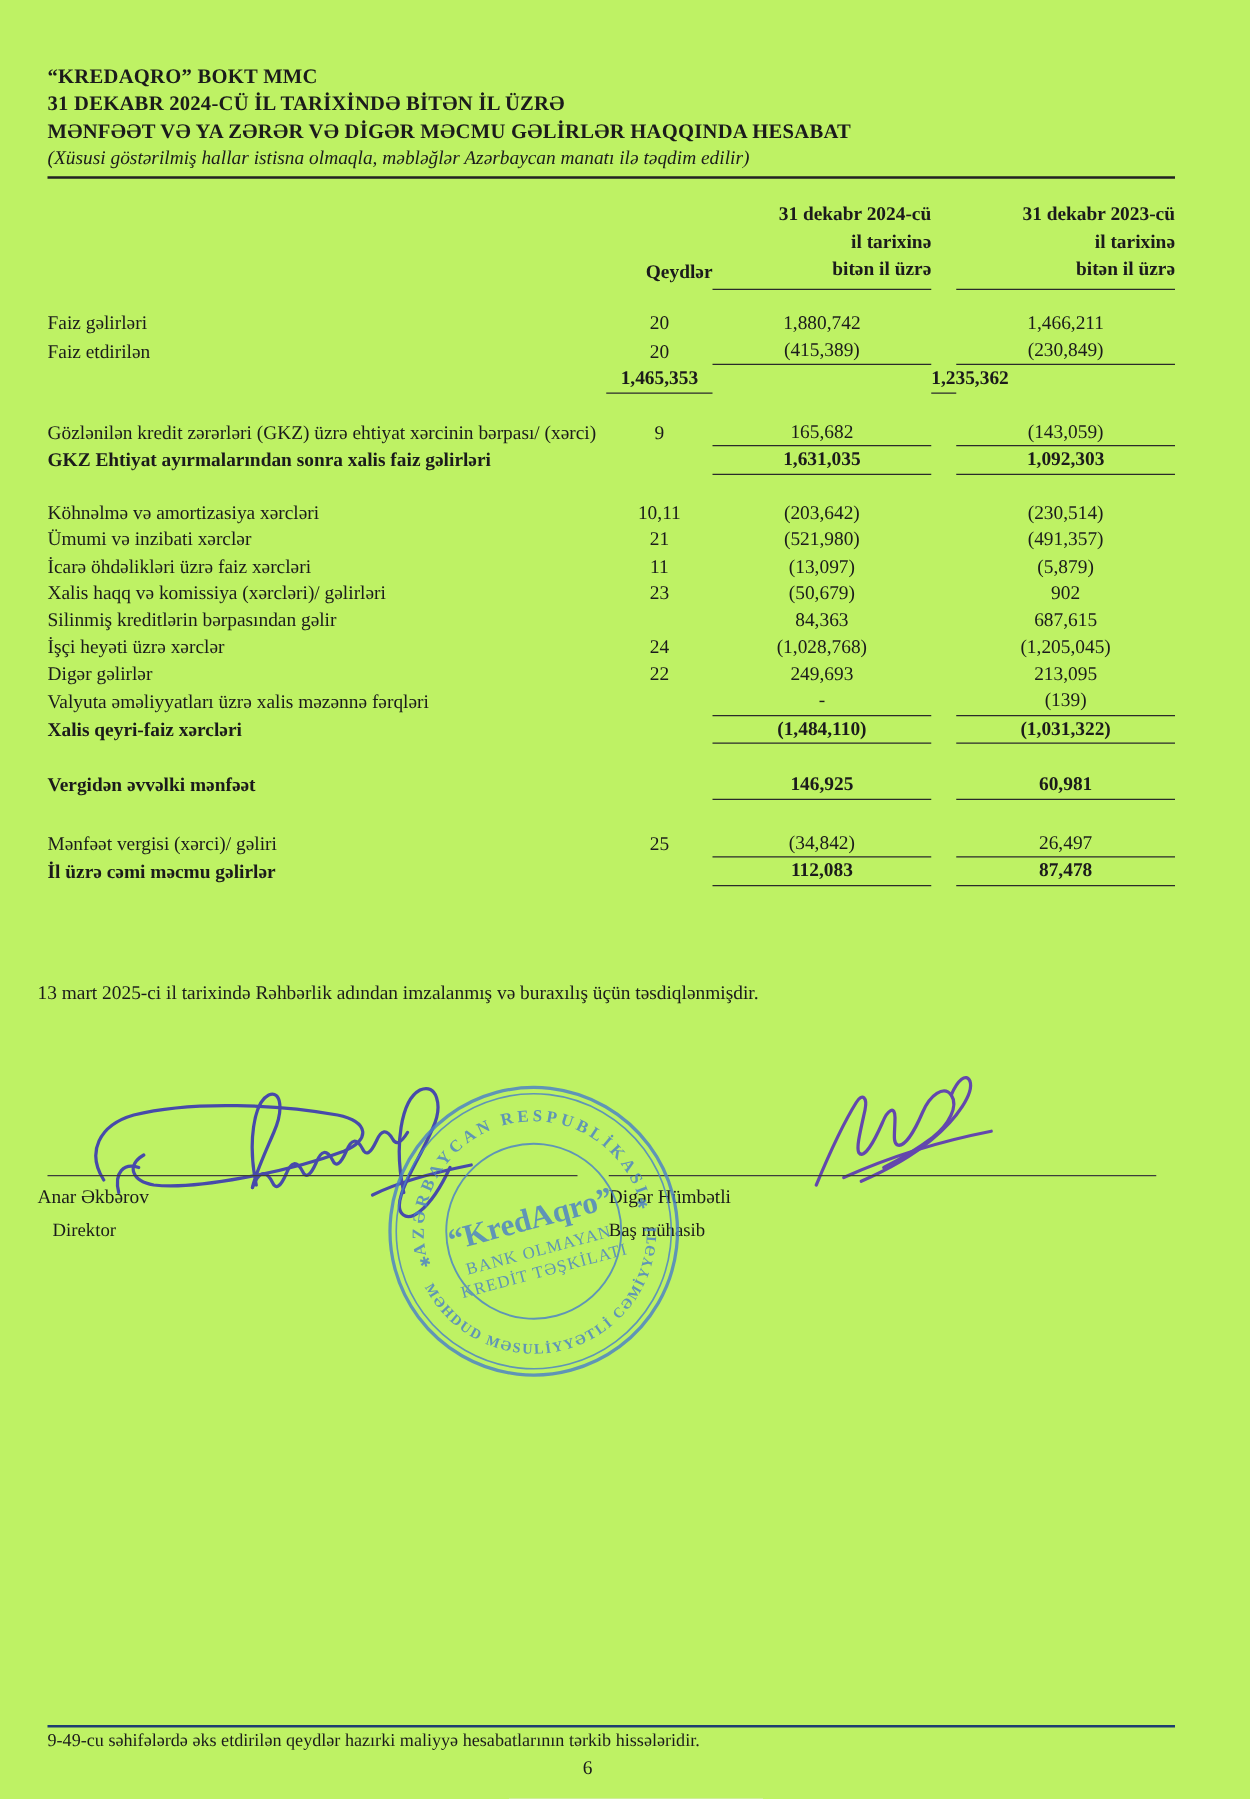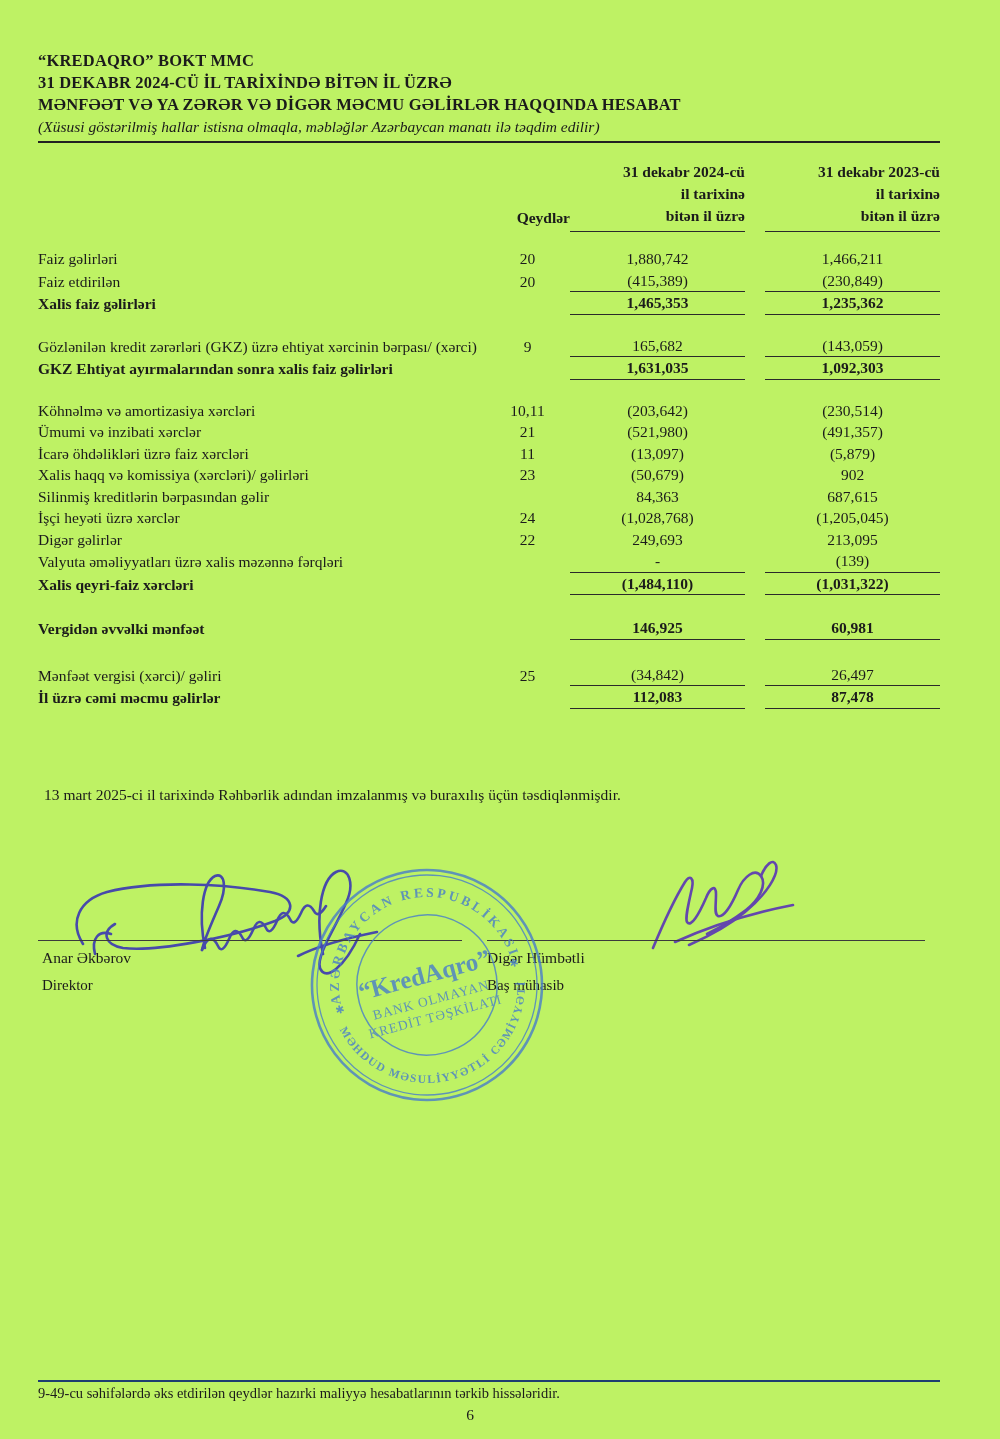--- a/index.html
+++ b/index.html
@@ -34,32 +34,32 @@
   .c-val.rule { border-bottom:1.4px solid #2a2a2a; }
   .t-head { margin-top:18px; }
   .t-head .head-col { font-weight:bold; text-align:right; padding-bottom:4px; }
   .t-head .head-col div { line-height:22px; }
   .t-head .head-note { font-weight:bold; text-align:right; padding-bottom:4px; }
   #table-body { margin-top:16px; }
   .t-spacer { width:100%; }
 
   
   .approval {
-    position:absolute; left:44px; top:784px; width:902px;
+    position:absolute; left:30px; top:784px; width:902px;
     font-size:15.5px; line-height:22px;
   }
 
   
   .sig-area { position:absolute; left:0; top:0; width:1000px; height:1439px; pointer-events:none; }
   .sig-line { position:absolute; border-top:1.5px solid #3c3c3c; }
   .sig-line.left  { left:38px;  width:424px; top:940px; }
   .sig-line.right { left:487px; width:438px; top:940px; }
   .sig-name  { position:absolute; font-size:15.5px; line-height:21px; }
   .sig-title { position:absolute; font-size:15px; line-height:21px; }
-  .name-left  { left:42px;  top:947px; }
+  .name-left  { left:30px;  top:947px; }
   .title-left { left:42px;  top:975px; }
   .name-right  { left:487px; top:947px; }
   .title-right { left:487px; top:975px; }
   .ink-left  { position:absolute; left:55px;  top:842px; overflow:visible; }
   .ink-right { position:absolute; left:645px; top:852px; overflow:visible; }
   .stamp-svg { position:absolute; left:306px; top:864px; }
 
   
   .footer-rule { position:absolute; left:38px; width:902px; top:1380px; border-top:2.5px solid #1e3e70; }
   .footer-note { position:absolute; left:38px; top:1385px; font-size:14.5px; }
@@ -105,21 +105,20 @@
           <div class="c-val">1,466,211</div>
         </div>
         <div class="t-row">
           <div class="c-label">Faiz etdirilən</div>
           <div class="c-note">20</div>
           <div class="c-val rule">(415,389)</div>
           <div class="c-gap"></div>
           <div class="c-val rule">(230,849)</div>
         </div>
         <div class="t-row bold">
-          <div class="c-label">Xalis faiz gəlirləri</div>
           <div class="c-note"></div>
           <div class="c-val rule">1,465,353</div>
           <div class="c-gap"></div>
           <div class="c-val rule">1,235,362</div>
         </div>
         <div class="t-spacer" style="height: 20px;"></div>
         <div class="t-row">
           <div class="c-label">Gözlənilən kredit zərərləri (GKZ) üzrə ehtiyat xərcinin bərpası/ (xərci)</div>
           <div class="c-note">9</div>
           <div class="c-val rule">165,682</div>

